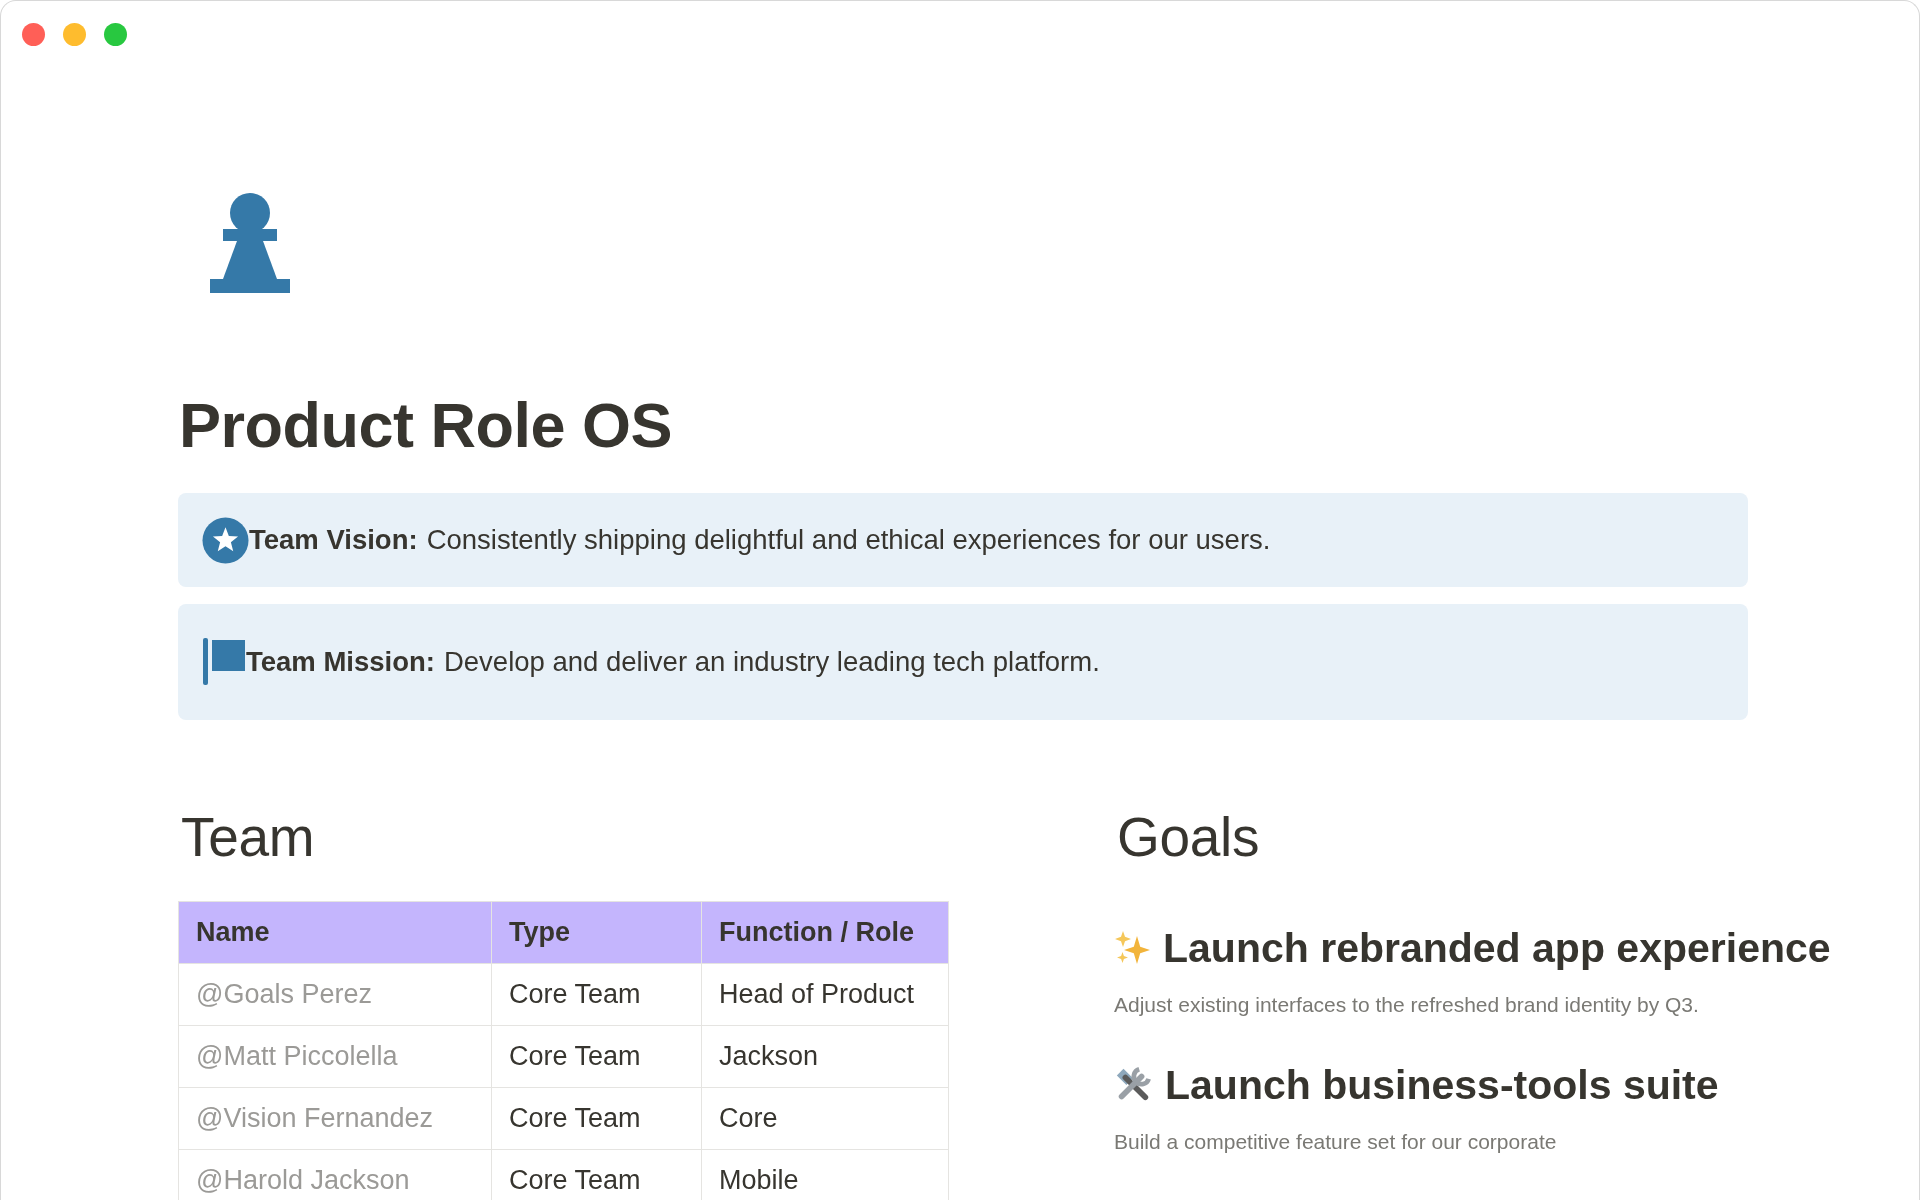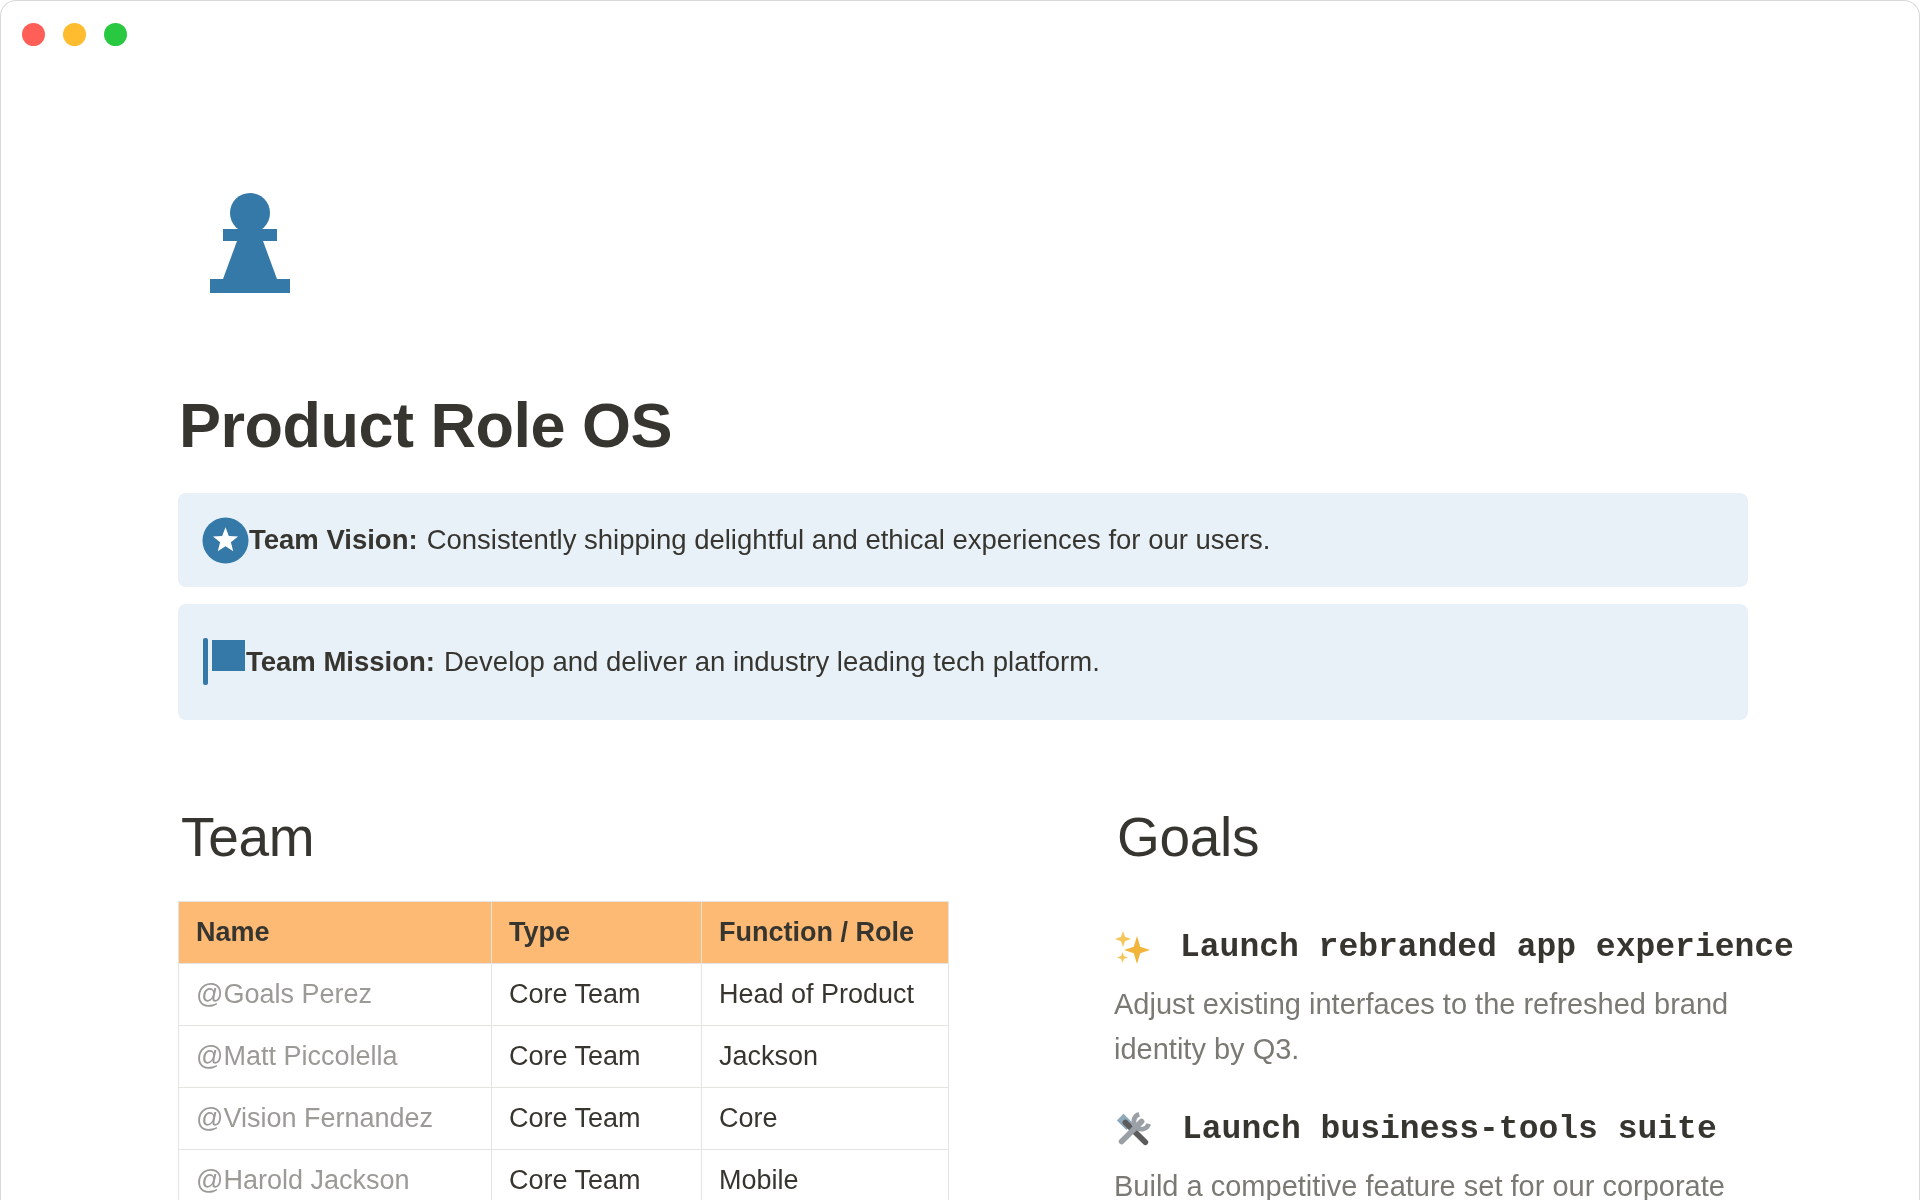--- a/index.html
+++ b/index.html
@@ -68,33 +68,33 @@
   }
   .team-table col.c1 { width: 313px; }
   .team-table col.c2 { width: 210px; }
   .team-table col.c3 { width: 247px; }
   .team-table th, .team-table td {
     border: 1px solid #E5E4E1;
     height: 62px; padding: 0 17px;
     text-align: left; vertical-align: middle;
     white-space: nowrap; overflow: hidden;
   }
-  .team-table th { background: #fdba74; font-weight: 600; }
+  .team-table th { background: #c4b5fd; font-weight: 600; }
   .team-table td.mention { color: #9B9A97; }
 
   
   .goal-title {
-    margin: 0; font-size: 33px; line-height: 44px; font-weight: 700;
-    display: flex; align-items: center; gap: 30px; white-space: nowrap; font-family: Liberation Mono, monospace;
+    margin: 0; font-size: 41px; line-height: 44px; font-weight: 700;
+    display: flex; align-items: center; gap: 13px; white-space: nowrap;
   }
   .goal-title.first { margin-top: 62px; }
   .goal-title.second { margin-top: 36px; }
   .goal-desc {
     margin: 12px 0 0 0; max-width: 660px;
-    font-size: 29px; line-height: 45px; color: #7A7974;
+    font-size: 21px; line-height: 45px; color: #7A7974;
   }
   .goal-icon { flex: 0 0 auto; display: flex; }
 </style>
 </head>
 <body>
 
 <div class="window">
 
   <div class="traffic">
     <div class="dot close"></div>

